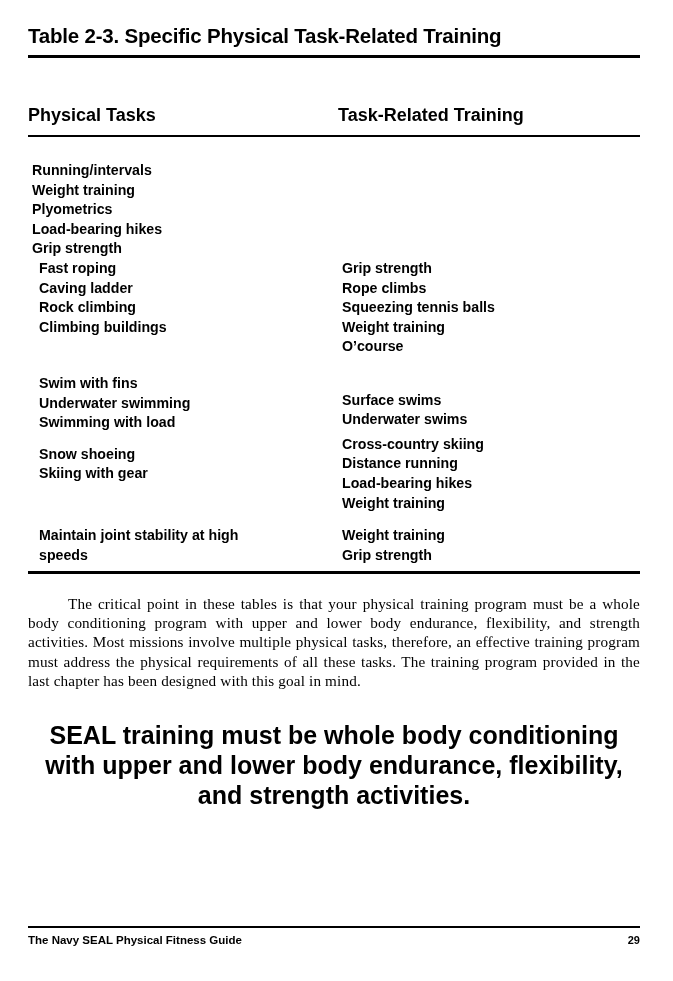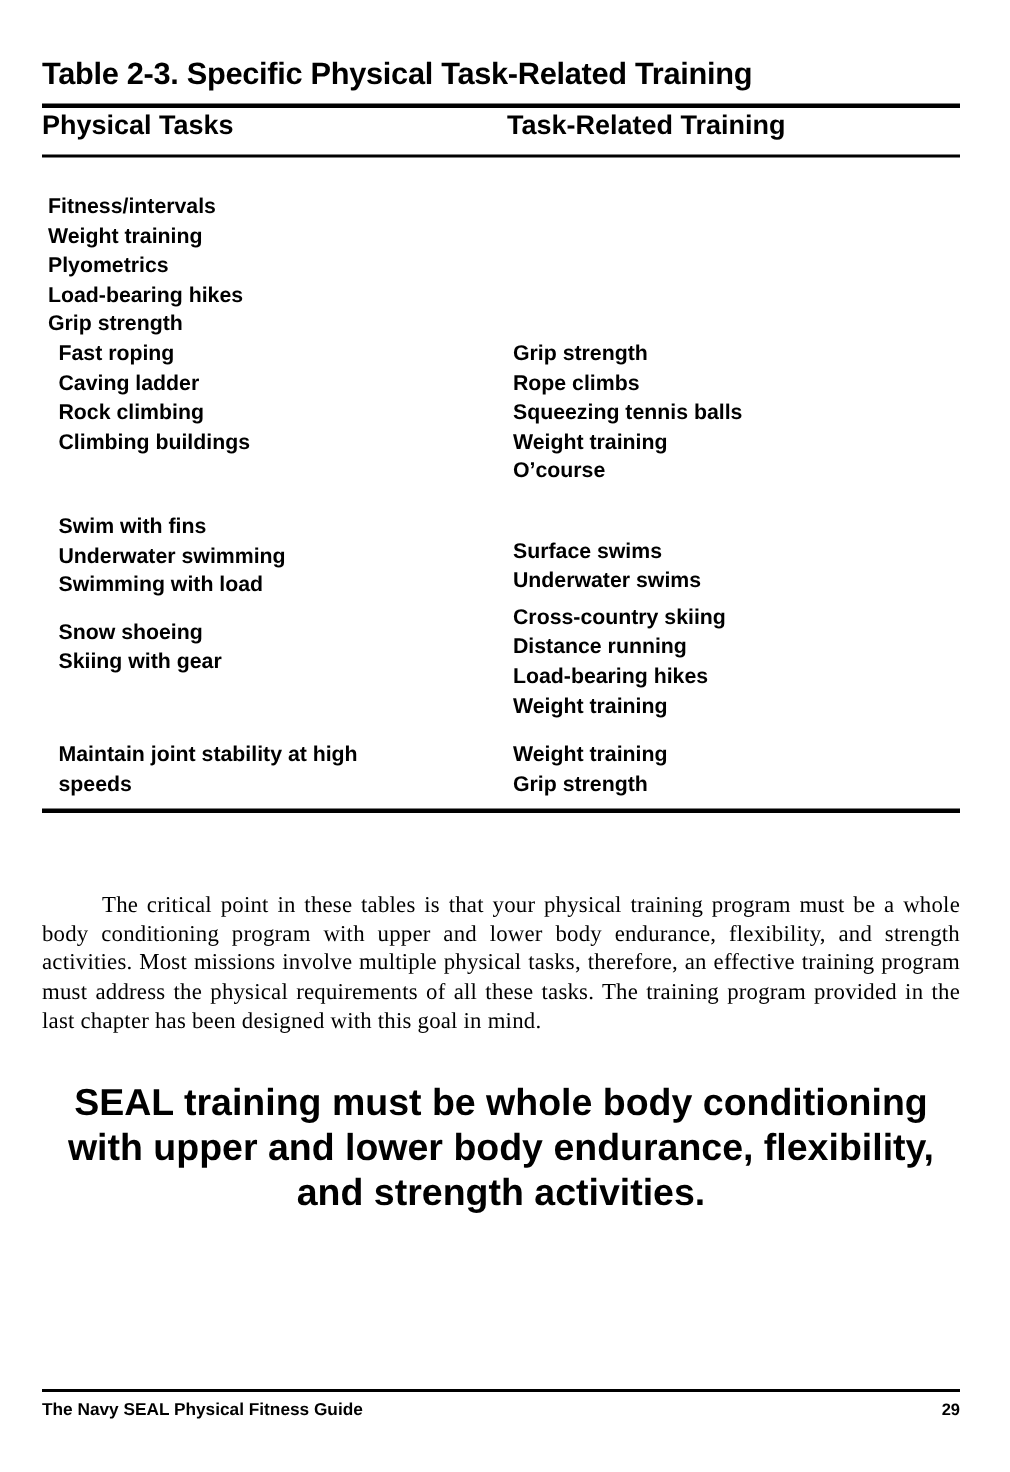--- a/index.html
+++ b/index.html
@@ -29,32 +29,32 @@
     top: 24px;
     width: 612px;
   }
   .table-title {
     font-family: "Liberation Sans", sans-serif;
     font-weight: bold;
     font-size: 20.5px;
     letter-spacing: -0.2px;
     padding-bottom: 7px;
     white-space: nowrap;
-    margin-top: 14px;
   }
   .rule-thick {
     border-bottom: 3px solid #000;
   }
   .rule-thin {
     border-bottom: 2px solid #000;
   }
   .header-row {
     display: flex;
-    padding-top: 1px;
+    padding-top: 16px;
     padding-bottom: 9px;
+    margin-top: 31px;
   }
   .col-left {
     width: 310px;
     flex: 0 0 310px;
   }
   .col-right {
     flex: 1 1 auto;
   }
   .col-head {
     font-family: "Liberation Sans", sans-serif;
@@ -158,21 +158,21 @@
       <div class="col-left col-head">Physical Tasks</div>
       <div class="col-right col-head">Task-Related Training</div>
     </div>
 
     <div class="rule-thin"></div>
 
     <div class="body-rows">
 
       <div class="row row-0">
         <div class="cell right">
-            <div>Fitness/intervals
+            <div>Running/intervals
 Weight training
 Plyometrics
 Load-bearing hikes
 Grip strength</div>
           </div>
       </div>
 
       <div class="row row-1">
         <div class="cell left">
             <div>Fast roping

